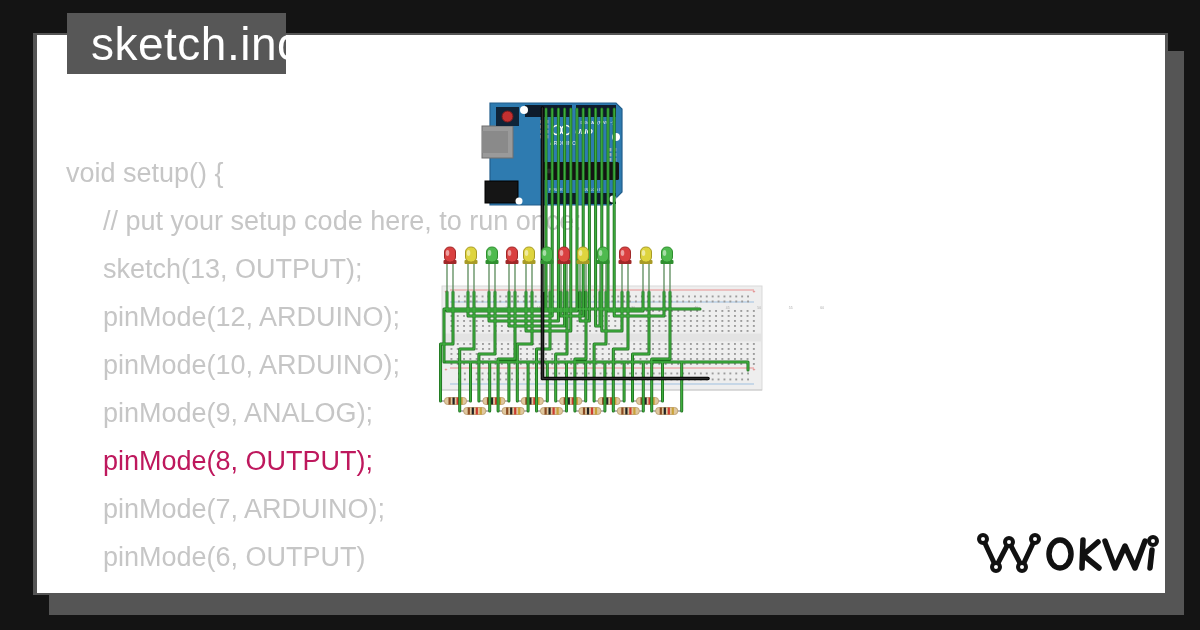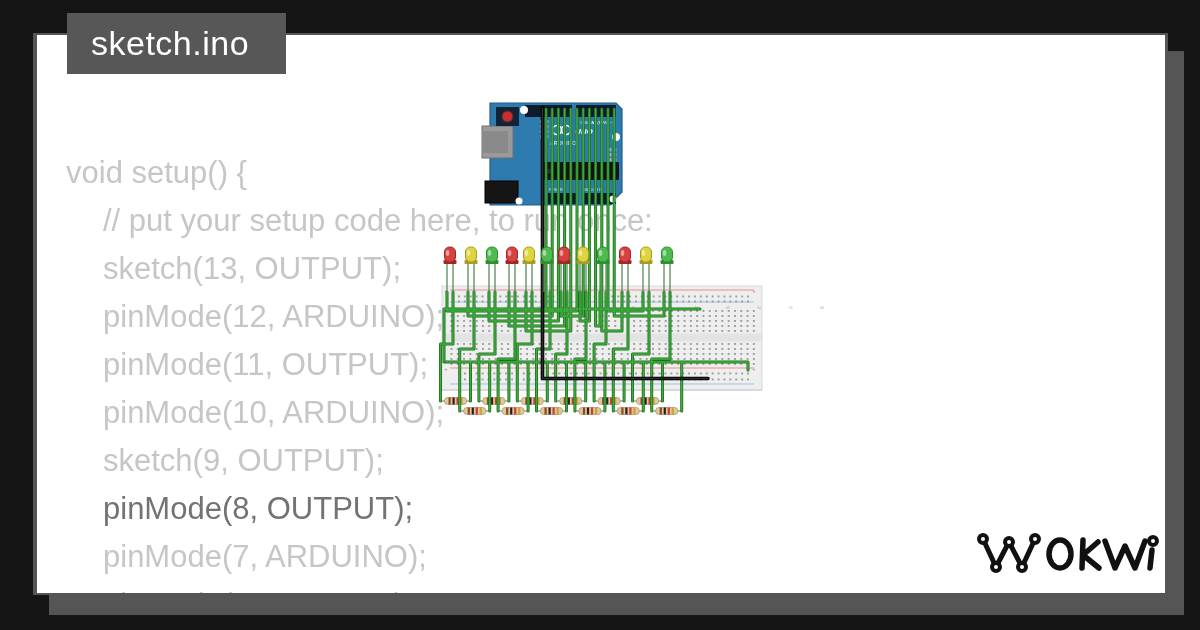--- a/index.html
+++ b/index.html
@@ -9,46 +9,45 @@
     font-family:"Liberation Sans", sans-serif;
   }
   .abs{position:absolute;}
   #card-shadow{left:49px;top:51px;width:1135px;height:564px;background:#555555;z-index:1;}
   #card-border{left:33px;top:33px;width:1135px;height:562px;background:#555555;z-index:2;}
   #card{left:37px;top:35px;width:1128px;height:558px;background:#ffffff;z-index:3;overflow:hidden;}
   #title-tab{
     left:67px;top:13px;width:219px;height:61px;background:#575757;z-index:6;
     display:flex;align-items:center;padding-left:24px;box-sizing:border-box;
   }
-  #title-tab span{color:#ffffff;font-size:34px;font-weight:400;letter-spacing:.5px;}
+  #title-tab span{color:#ffffff;font-size:46px;font-weight:400;letter-spacing:.5px;}
   #code-block{left:29px;top:114px;width:1080px;z-index:0;}
   .code-line{
-    height:48px;line-height:48px;font-size:31px;color:#c6c6c6;
+    height:48px;line-height:48px;font-size:27px;color:#c6c6c6;
     white-space:pre;font-weight:400;
   }
   .code-line.ind{padding-left:37px;}
   #circuit{left:0;top:0;z-index:4;pointer-events:none;}
   #wokwi-logo{left:968px;top:522px;z-index:5;}
 </style>
 </head>
 <body>
 
 <div id="card-shadow" class="abs"></div>
 <div id="card-border" class="abs"></div>
 
 <div id="card" class="abs">
   <div id="code-block" class="abs">
       <div class="code-line" style="color: rgb(198, 198, 198);">void setup() {</div>
       <div class="code-line ind" style="color: rgb(198, 198, 198);">// put your setup code here, to run once:</div>
       <div class="code-line ind" style="color: rgb(198, 198, 198);">sketch(13, OUTPUT);</div>
       <div class="code-line ind" style="color: rgb(198, 198, 198);">pinMode(12, ARDUINO);</div>
-      <div class="code-line ind" style="color: rgb(198, 198, 198);">pinMode(11, OUTPUT);</div>
       <div class="code-line ind" style="color: rgb(198, 198, 198);">pinMode(10, ARDUINO);</div>
-      <div class="code-line ind" style="color: rgb(198, 198, 198);">sketch(9, OUTPUT);</div>
-      <div class="code-line ind" style="color: #737373;">pinMode(8, OUTPUT);</div>
+      <div class="code-line ind" style="color: rgb(198, 198, 198);">pinMode(9, ANALOG);</div>
+      <div class="code-line ind" style="color: #be185d;">pinMode(8, OUTPUT);</div>
       <div class="code-line ind" style="color: rgb(198, 198, 198);">pinMode(7, ARDUINO);</div>
       <div class="code-line ind" style="color: rgb(198, 198, 198);">pinMode(6, OUTPUT)</div>
     </div>
 </div>
 
 <svg id="circuit" class="abs" width="1200" height="630" viewBox="0 0 1200 630">
     <g>
       <rect x="442" y="286" width="320" height="104" fill="#eeeeee" stroke="#d9d9d9" stroke-width="1"></rect>
       <rect x="442" y="333.5" width="320" height="8" fill="#e3e3e3"></rect>
       <line x1="442" y1="390" x2="762" y2="390" stroke="#c9c9c9"></line>

